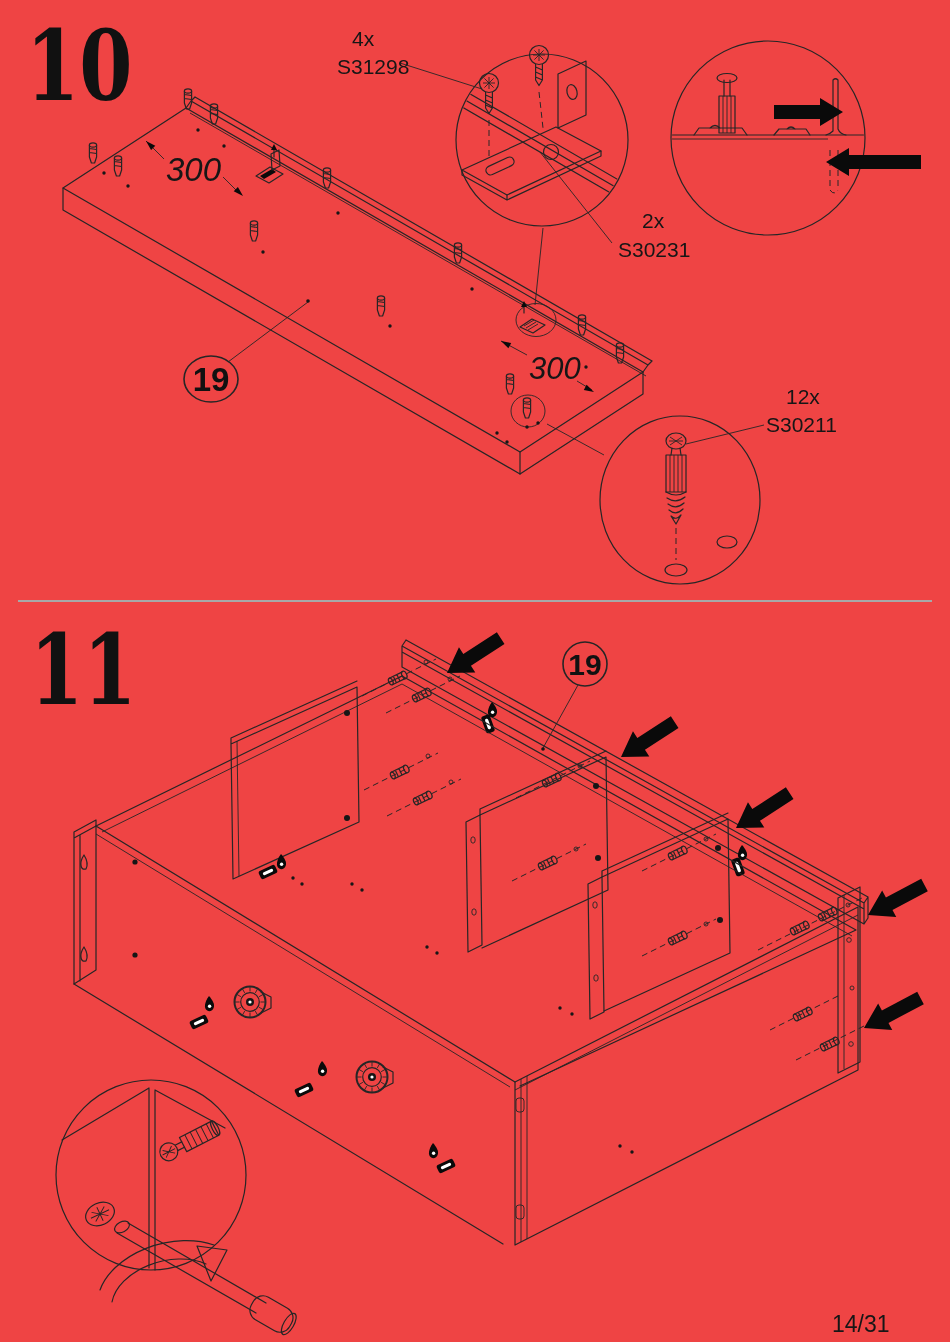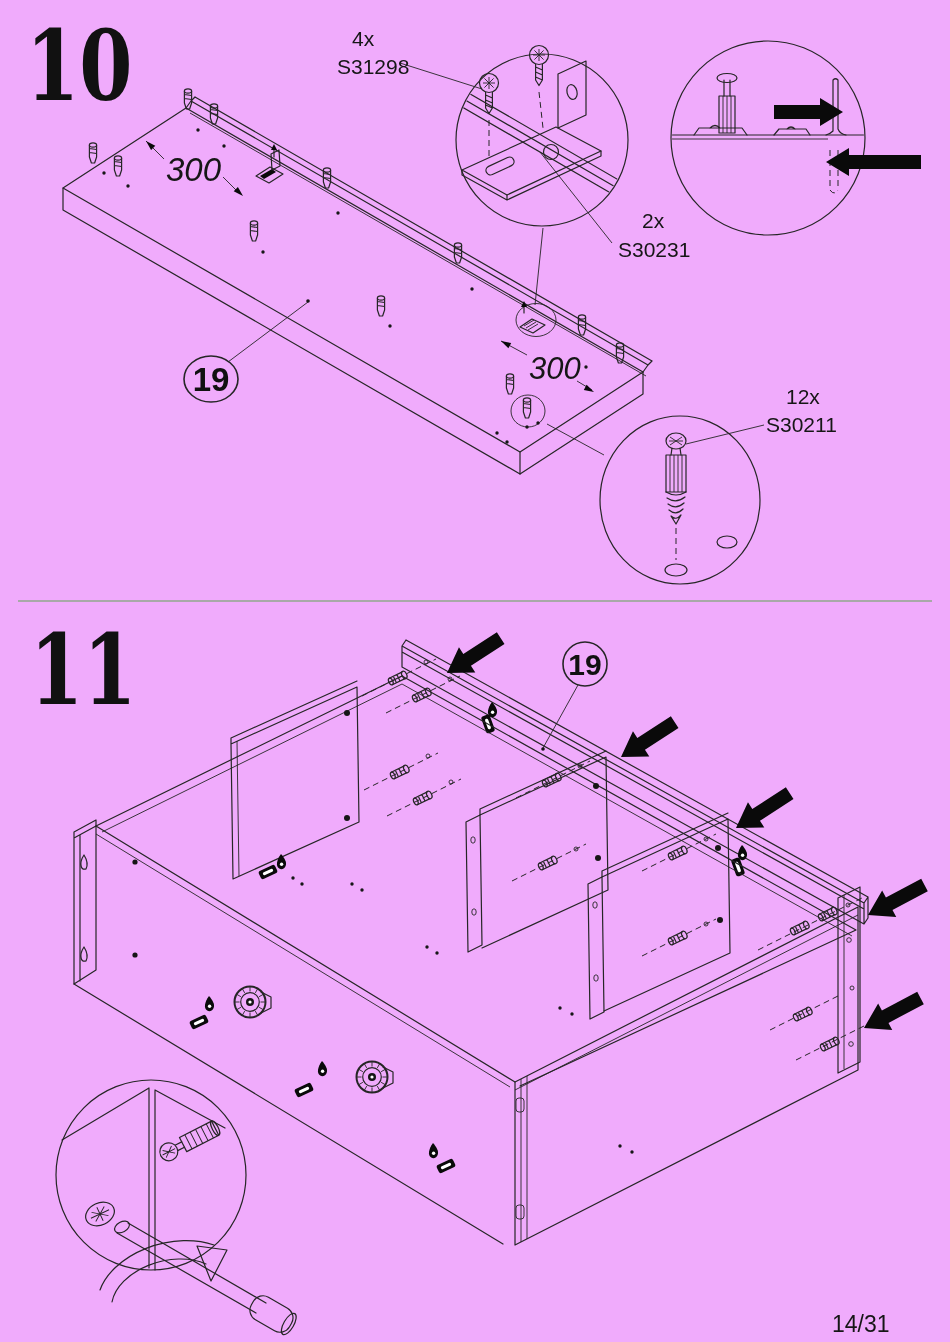--- a/index.html
+++ b/index.html
@@ -1,16 +1,16 @@
 <!DOCTYPE html>
 <html><head>
 <meta charset="utf-8">
 <style>
   html,body{margin:0;padding:0;background:#ffffff;}
-  #sheet{position:relative;width:950px;height:1342px;background:#f0abfc;overflow:hidden;}
+  #sheet{position:relative;width:950px;height:1342px;background:#ef4444;overflow:hidden;}
   svg{position:absolute;left:0;top:0;}
   .lbl{font-family:"Liberation Sans",sans-serif;fill:#161616;}
   .dim{font-family:"Liberation Sans",sans-serif;font-style:italic;fill:#161616;}
   .stepnum{font-family:"DejaVu Serif",serif;font-weight:bold;fill:#111;}
   .bub{font-family:"Liberation Sans",sans-serif;font-weight:bold;fill:#111;}
   .ln{stroke:#262626;stroke-width:1.2;fill:none;stroke-linecap:round;stroke-linejoin:round;}
   .thin{stroke:#262626;stroke-width:0.9;fill:none;}
   .dash{stroke:#262626;stroke-width:1;fill:none;stroke-dasharray:6 4;}
   .blk{fill:#0a0a0a;stroke:none;}
   .dot{fill:#161616;stroke:none;}

